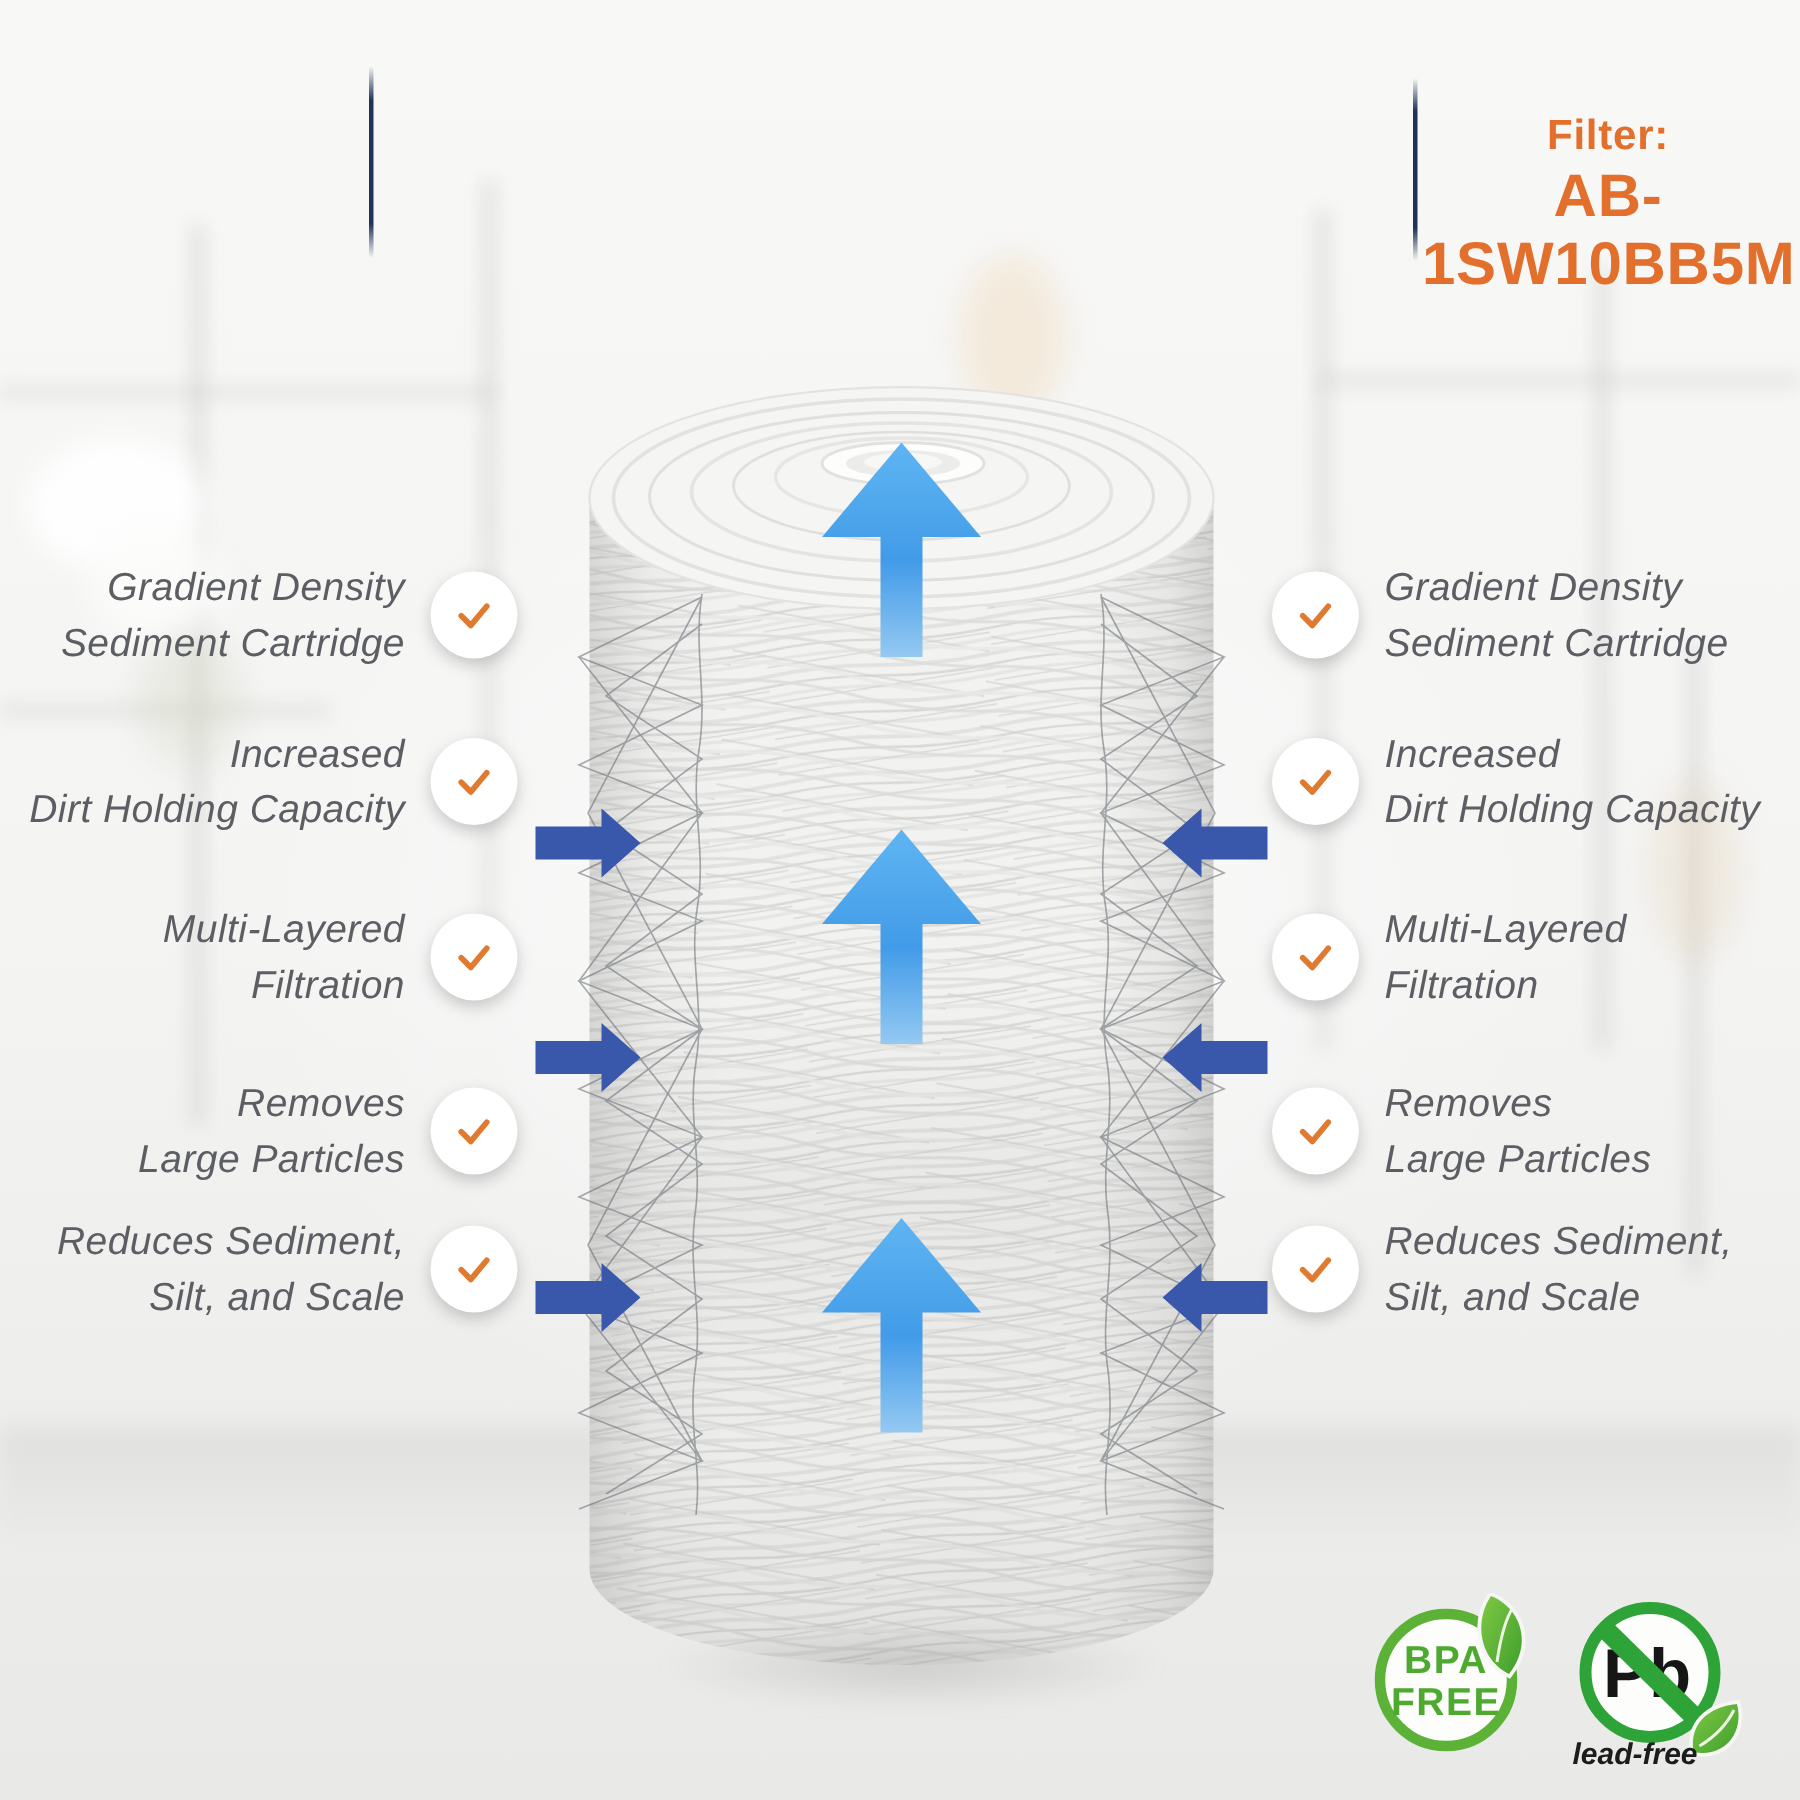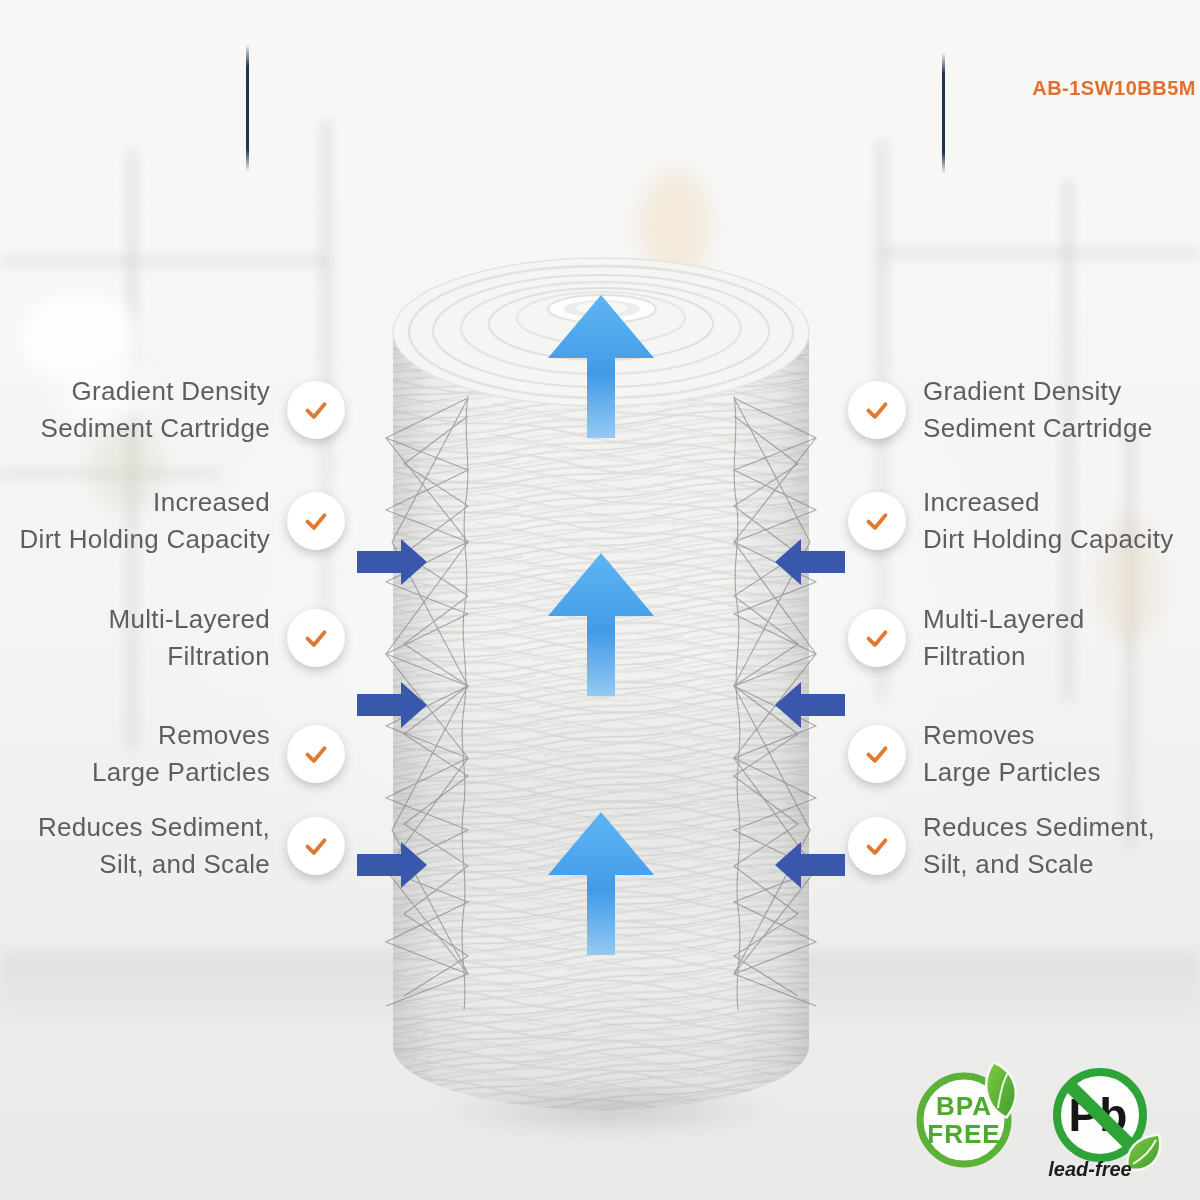--- a/index.html
+++ b/index.html
@@ -40,24 +40,24 @@
   .div1 { left:246px; top:44px; height:128px; }
   .div2 { left:942px; top:52px; height:122px; }
 
   .titles { position:absolute; left:256px; top:70px; width:680px; text-align:center; }
   .titles h1 { font-size:51px; line-height:1.0; font-weight:800; color:#ED7C33; letter-spacing:0px;
                transform:scaleX(.85); transform-origin:center; white-space:nowrap; }
   .titles p  { margin-top:10px; font-size:24px; font-weight:500; color:#3C4A59; letter-spacing:.6px; }
 
   .filter-id { position:absolute; left:948px; top:74px; width:248px; text-align:center; color:#E26F2C; }
   .filter-id .flabel { font-size:28px; font-weight:700; letter-spacing:.5px; }
-  .filter-id .fmodel { font-size:20px; font-weight:700; letter-spacing:.5px; margin-top:3px;text-align:right; }
-
-  
-  .feat { position:absolute; height:80px; display:flex; align-items:center; gap:17px; }
+  .filter-id .fmodel { font-size:40px; font-weight:700; letter-spacing:.5px; margin-top:3px; }
+
+  
+  .feat { position:absolute; height:80px; display:flex; align-items:center; gap:17px;font-style:italic; }
   .feat.left  { flex-direction:row; }
   .feat.right { flex-direction:row; }
   .ftext { font-size:26px; line-height:37px; color:#5C5E63; letter-spacing:.3px; white-space:nowrap; }
   .feat.left  .ftext { text-align:right; }
   .feat.right .ftext { text-align:left; }
   .fcheck { flex:0 0 auto; width:58px; height:58px; border-radius:50%; background:#fff;
             box-shadow:0 4px 10px rgba(90,90,90,.30); display:flex; align-items:center; justify-content:center; }
   .fcheck svg { width:34px; height:34px; }
   .r1 { top:370px; } .r2 { top:481px; } .r3 { top:598px; } .r4 { top:714px; } .r5 { top:806px; }
   .feat.left  { right:855px; }
@@ -94,20 +94,21 @@
     <div class="veil"></div>
   </div>
 
 
   <div class="divider div1"></div>
 
 
   <div class="divider div2"></div>
 
   <div class="filter-id">
+    <div class="flabel">Filter:</div>
     <div class="fmodel">AB-1SW10BB5M</div>
   </div>
 
   <svg class="cartridge" viewBox="0 0 522 890">
     <defs>
       <clipPath id="cartClip">
         <path d="M53,84 L53,798 A208 64 0 0 0 469,798 L469,84 Z"></path>
         <ellipse cx="261" cy="84" rx="208" ry="74"></ellipse>
       </clipPath>
       <pattern id="w1" width="150" height="24" patternUnits="userSpaceOnUse" patternTransform="rotate(-6)">

